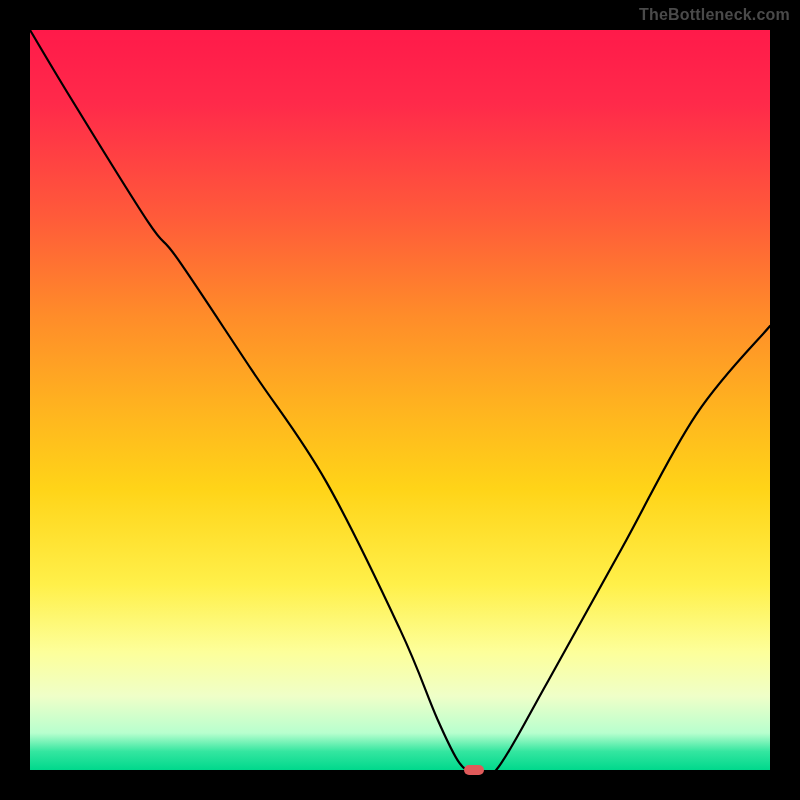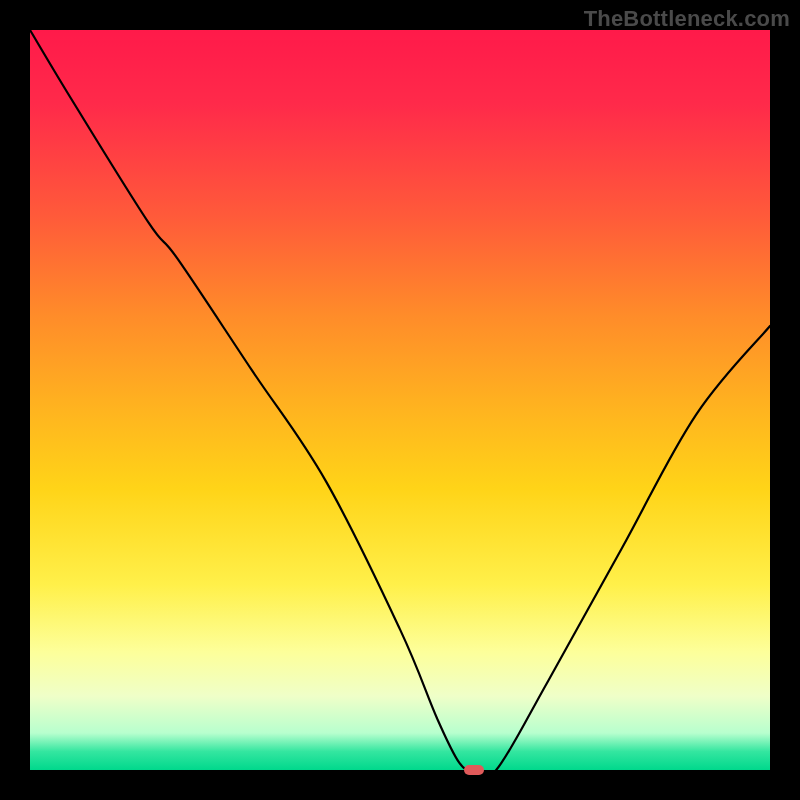--- a/index.html
+++ b/index.html
@@ -56,21 +56,21 @@
     width: 20px;
     height: 10px;
     border-radius: 5px;
     background: #e05a5a;
     transform: translate(-50%, -50%);
   }
   .watermark {
     position: absolute;
     top: 6px;
     right: 10px;
-    font-size: 22px;
+    font-size: 16px;
     font-weight: 600;
     color: #4a4a4a;
     letter-spacing: 0.2px;
   }
 </style>
 </head>
 <body>
 
 <div class="frame">
 

